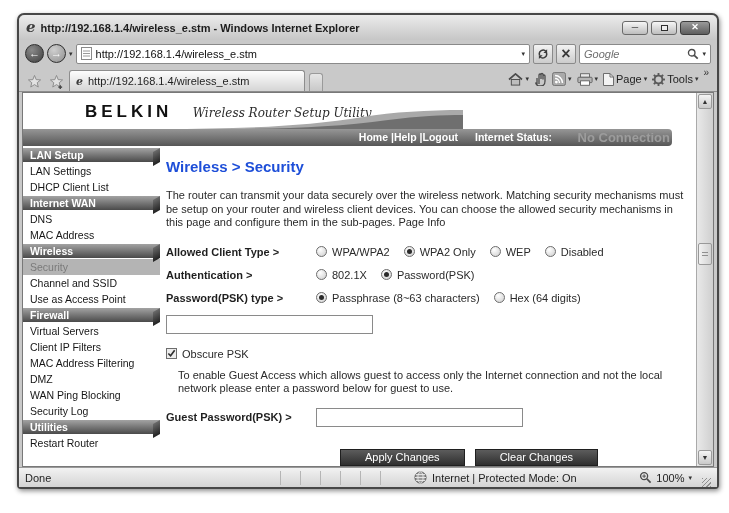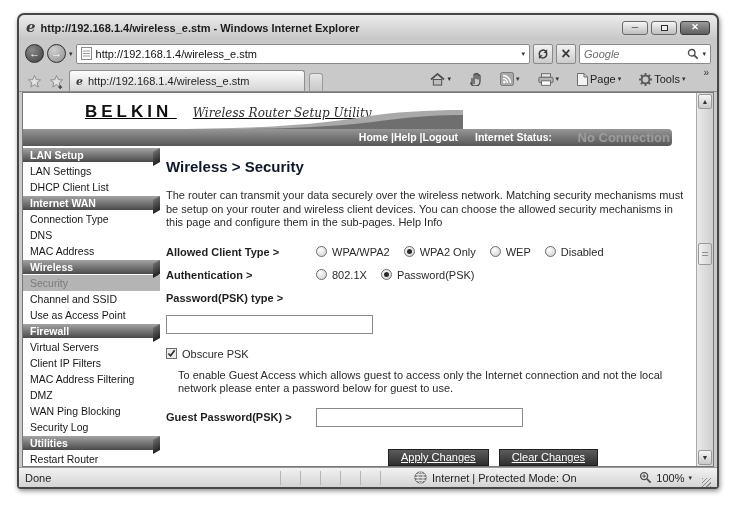--- a/index.html
+++ b/index.html
@@ -38,41 +38,41 @@
   .search-field input { flex:1; width:60px; border:none; outline:none; font:italic 11px "Liberation Sans",sans-serif; color:#6e6e6e; background:transparent; }
 
   
   .tabbar { height:25px; display:flex; align-items:flex-end; padding:0 6px; gap:4px;
     border-bottom:1px solid #8d8d8d; }
   .fav-star { width:18px; height:20px; display:flex; align-items:center; justify-content:center; }
   .tab { width:236px; height:21px; background:linear-gradient(#fdfdfd,#d5d5d5); border:1px solid #8d8d8d;
     border-bottom:none; border-radius:3px 3px 0 0; display:flex; align-items:center; gap:5px; padding:0 6px; }
   .tab-label { font-size:11px; color:#1e1e1e; white-space:nowrap; overflow:hidden; }
   .tab-stub { width:14px; height:18px; background:linear-gradient(#e6e6e6,#c8c8c8); border:1px solid #9a9a9a; border-bottom:none; border-radius:3px 3px 0 0; }
-  .cmdbar { margin-left:auto; display:flex; align-items:center; gap:18px; height:24px; padding-right:2px; }
+  .cmdbar { margin-left:auto; display:flex; align-items:center; gap:5px; height:24px; padding-right:2px; }
   .cmd-item { display:flex; align-items:center; gap:2px; font-size:11px; color:#1e1e1e; }
   .chevrons { font-size:10px; color:#333; align-self:flex-start; }
 
   
   .viewport { flex:1; margin:0 3px; background:#fff; border:1px solid #787878; position:relative; overflow:hidden; }
   .page { position:absolute; left:0; top:0; right:17px; bottom:0; }
 
   .scrollbar { position:absolute; right:0; top:0; bottom:0; width:17px;
     background:linear-gradient(90deg,#e9e9e9,#cfcfcf); border-left:1px solid #aaa; }
   .sb-btn { position:absolute; left:1px; right:1px; height:15px; border:1px solid #9a9a9a; border-radius:2px;
     background:linear-gradient(#f5f5f5,#c9c9c9); display:flex; align-items:center; justify-content:center;
     font-size:7px; color:#333; }
   .sb-up { top:1px; } .sb-down { bottom:1px; }
   .sb-thumb { position:absolute; left:1px; right:1px; top:150px; height:22px; border:1px solid #999; border-radius:2px;
     background:linear-gradient(90deg,#f2f2f2,#d2d2d2); }
   .sb-thumb::after { content:""; position:absolute; left:3px; right:3px; top:8px; height:6px;
     background:repeating-linear-gradient(#8f8f8f 0 1px,transparent 1px 3px); }
 
   
-  .belkin-head { height:36px; padding:9px 0 0 62px; white-space:nowrap;text-decoration:underline; }
+  .belkin-head { height:36px; padding:9px 0 0 62px; white-space:nowrap; }
   .brand { font-size:17px; font-weight:bold; letter-spacing:4px; color:#111; }
   .tagline { font:italic 12px "DejaVu Serif",serif; color:#2d2d2d; margin-left:16px; }
 
   .topnav { position:relative; height:17px; margin-right:24px; border-radius:0 4px 4px 0;
     background:linear-gradient(#969696,#565656); }
   .swoosh { position:absolute; left:140px; top:-21px; width:300px; height:21px; }
   .topnav-text { position:absolute; right:120px; top:0; height:17px; line-height:17px;
     font-size:10.5px; font-weight:bold; color:#fff; white-space:nowrap; }
   .topnav-links { margin-right:14px; }
   .conn-status { position:absolute; right:2px; top:0; height:27px; line-height:17px;
@@ -82,38 +82,38 @@
   .content { display:flex; align-items:stretch; }
   .sidebar { width:137px; flex:none; font-size:10.5px; padding-top:1px; }
   .sb-head { height:14px; line-height:14px; margin:1px 0; padding-left:7px; position:relative;
     background:linear-gradient(#a3a3a3,#4a4a4a); color:#fff; font-weight:bold; }
   .sb-head::after { content:""; position:absolute; right:0; top:0; width:7px; height:14px;
     background:linear-gradient(#6a6a6a,#222); transform:skewY(-30deg); transform-origin:top right; }
   .sb-item { height:16px; line-height:16px; padding-left:7px; color:#161616; cursor:default; }
   .sb-item.selected { background:#b4b4b4; color:#7a7a7a; }
 
   .main { flex:1; padding:10px 12px 0 6px; font-size:11px; color:#2a2a2a; }
-  .page-title { font-size:15px; font-weight:bold; color:#0f172a; margin:2px 0 14px; }
+  .page-title { font-size:15px; font-weight:bold; color:#1d4ed8; margin:2px 0 14px; }
   .intro { line-height:13.5px; max-width:545px; margin-bottom:16px; }
   .frow { display:flex; align-items:center; margin-bottom:11px; }
   .flabel { width:150px; flex:none; font-weight:bold; color:#1f1f1f; }
   .fctrl { display:flex; }
   .opt { display:flex; align-items:center; gap:5px; margin-right:14px; }
   .radio { width:11px; height:11px; border-radius:50%; border:1px solid #6d6d6d; flex:none;
     background:radial-gradient(circle at 35% 30%,#fff,#cdcdcd); position:relative; }
   .radio.checked::after { content:""; position:absolute; left:2px; top:2px; width:5px; height:5px;
     border-radius:50%; background:#2a2a2a; }
   .checkbox { width:11px; height:11px; border:1px solid #6d6d6d; background:#ececec; flex:none;
     display:flex; align-items:center; justify-content:center; }
   .text-input { width:207px; height:19px; border:1px solid #8a8a8a; background:#fff; font-size:11px;
     font-family:"Liberation Sans",sans-serif; padding:0 3px; outline:none; }
   .guest-note { line-height:13.5px; max-width:540px; margin:-2px 12px 12px; }
   .btnrow { width:432px; display:flex; justify-content:flex-end; gap:10px; margin-top:22px; }
-  .btn-dark { height:17px; padding:0 12px; font-size:11px; color:#fff; border:1px solid #1f1f1f;
-    background:linear-gradient(#5c5c5c,#2f2f2f); font-family:"Liberation Sans",sans-serif;text-decoration:underline; }
+  .btn-dark { height:17px; padding:0 24px; font-size:11px; color:#fff; border:1px solid #1f1f1f;
+    background:linear-gradient(#5c5c5c,#2f2f2f); font-family:"Liberation Sans",sans-serif; }
 
   
   .statusbar { height:20px; display:flex; align-items:center; padding:0 6px;
     background:linear-gradient(#f2f2f2,#d4d4d4); border-top:1px solid #9a9a9a; font-size:11px; color:#1f1f1f; }
   .sb-done { width:255px; }
   .seg { width:20px; height:14px; border-left:1px solid #b5b5b5; }
   .zone { display:flex; align-items:center; gap:5px; margin-left:14px; width:225px; }
   .zoomctl { display:flex; align-items:center; gap:4px; margin-left:auto; }
   .grip { width:9px; height:9px; margin-left:10px; align-self:flex-end;
     background:repeating-linear-gradient(135deg,#8f8f8f 0 1px,transparent 1px 3px); }
@@ -267,42 +267,41 @@
         <span class="conn-status">No Connection</span>
       </div>
 
       <div class="content">
 
         <div class="sidebar">
           <div class="sb-head">LAN Setup</div>
           <div class="sb-item">LAN Settings</div>
           <div class="sb-item">DHCP Client List</div>
           <div class="sb-head">Internet WAN</div>
-          <div class="sb-item">Connection Type</div>
           <div class="sb-item">DNS</div>
           <div class="sb-item">MAC Address</div>
           <div class="sb-head">Wireless</div>
           <div class="sb-item selected">Security</div>
           <div class="sb-item">Channel and SSID</div>
           <div class="sb-item">Use as Access Point</div>
           <div class="sb-head">Firewall</div>
           <div class="sb-item">Virtual Servers</div>
           <div class="sb-item">Client IP Filters</div>
           <div class="sb-item">MAC Address Filtering</div>
           <div class="sb-item">DMZ</div>
           <div class="sb-item">WAN Ping Blocking</div>
           <div class="sb-item">Security Log</div>
           <div class="sb-head">Utilities</div>
           <div class="sb-item">Restart Router</div>
 
         </div>
 
         <div class="main">
           <div class="page-title">Wireless &gt; Security</div>
-          <p class="intro"><span>The router can transmit your data securely over the wireless network. Matching security mechanisms must be setup on your router and wireless client devices. You can choose the allowed security mechanisms in this page and configure them in the sub-pages.</span> <span>Help Info</span></p>
+          <p class="intro"><span>The router can transmit your data securely over the wireless network. Matching security mechanisms must be setup on your router and wireless client devices. You can choose the allowed security mechanisms in this page and configure them in the sub-pages.</span> <span>Page Info</span></p>
 
           <div class="frow">
             <span class="flabel">Allowed Client Type &gt;</span>
             <span class="fctrl">
               <span class="opt">
                   <span class="radio"></span>
                   <span>WPA/WPA2</span>
                 </span>
               <span class="opt">
                   <span class="radio checked"></span>
@@ -328,20 +327,30 @@
                 </span>
               <span class="opt">
                   <span class="radio checked"></span>
                   <span>Password(PSK)</span>
                 </span>
             </span>
           </div>
 
           <div class="frow">
             <span class="flabel">Password(PSK) type &gt;</span>
+            <span class="fctrl">
+              <span class="opt">
+                  <span class="radio checked"></span>
+                  <span>Passphrase (8~63 characters)</span>
+                </span>
+              <span class="opt">
+                  <span class="radio"></span>
+                  <span>Hex (64 digits)</span>
+                </span>
+            </span>
           </div>
 
           <div class="frow">
             <input class="text-input" value="" style="">
           </div>
 
           <div class="frow" style="margin-top:14px;">
             <span class="fctrl" style="gap:5px;">
               <span class="checkbox">
                 <svg width="9" height="9" viewBox="0 0 10 10">

